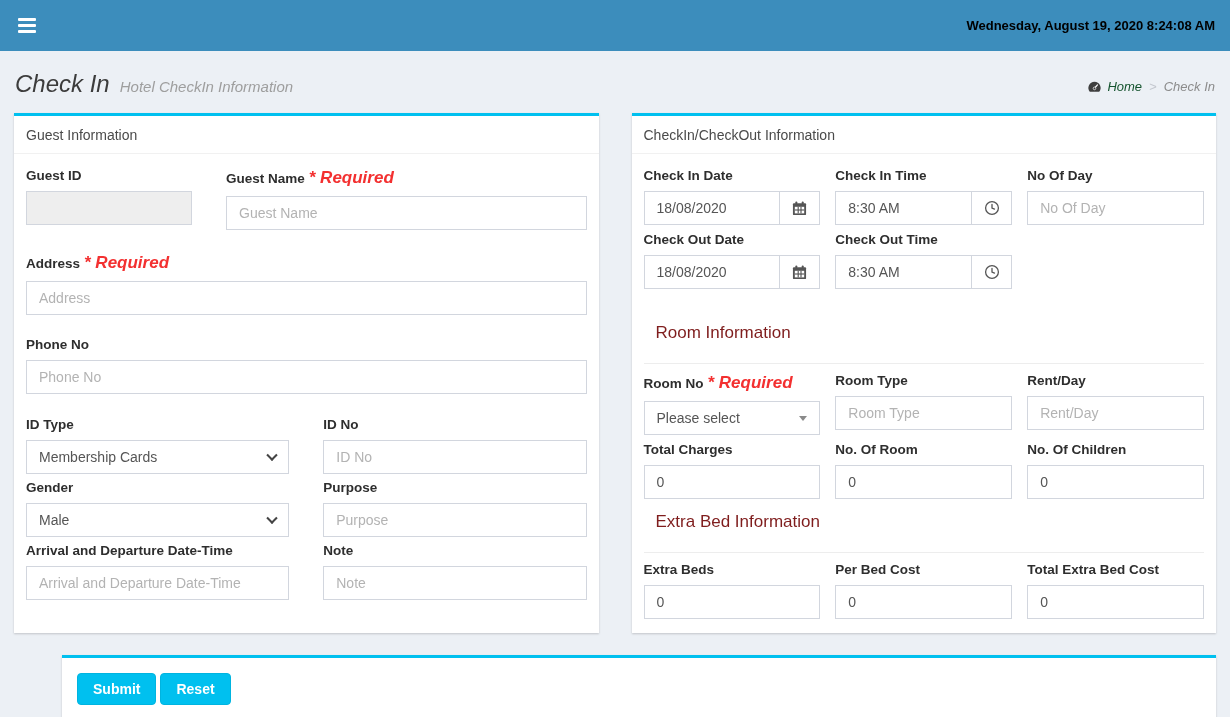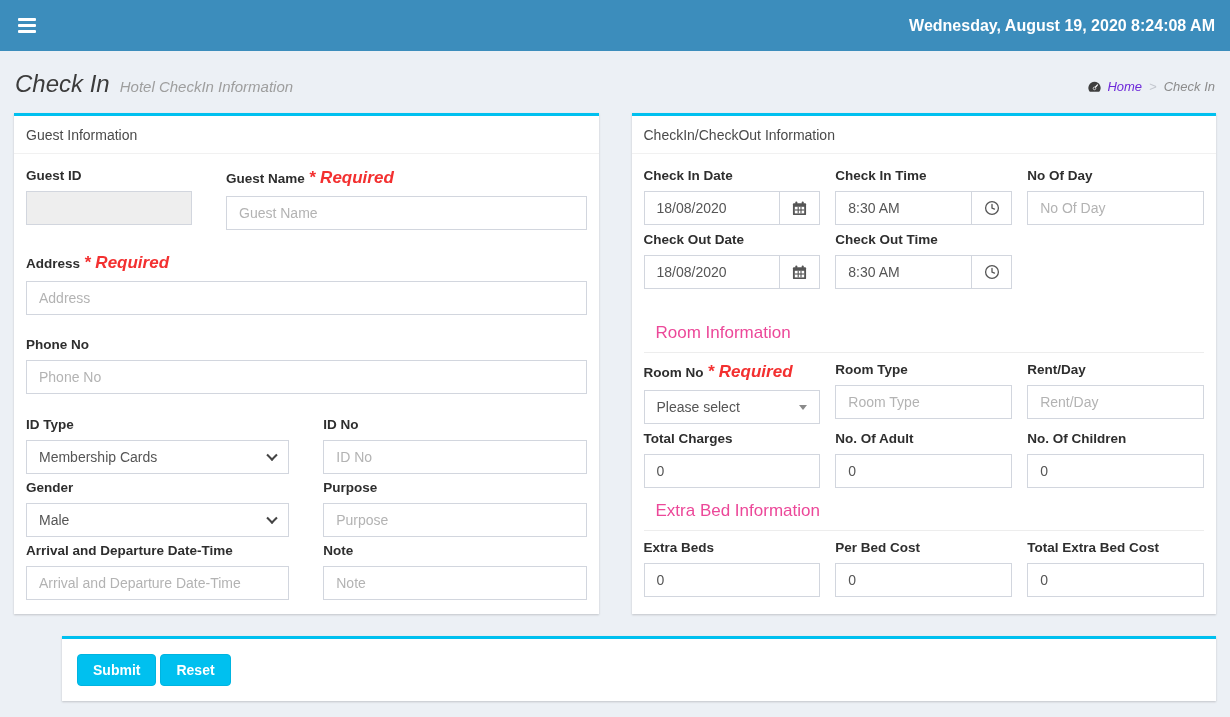--- a/index.html
+++ b/index.html
@@ -10,30 +10,30 @@
     font-family:"Liberation Sans", sans-serif;
   }
   
   .topbar {
     height:51px; background:#3c8dbc;
     display:flex; align-items:center; justify-content:space-between;
     padding:0 15px;
   }
   .hamburger { display:flex; flex-direction:column; gap:3px; cursor:pointer; padding:5px 3px; }
   .hamburger span { width:18px; height:3px; background:#fff; border-radius:1px; }
-  .topbar-date { color:#ffffff; font-weight:bold; font-size:16px; }
+  .topbar-date { color:#000000; font-weight:bold; font-size:13px; }
 
   
   .content { padding:0 14px; }
   .page-head { display:flex; justify-content:space-between; align-items:flex-end; margin:19px 1px 15px;font-style:italic; }
   .title-wrap { display:flex; align-items:baseline; gap:10px; }
   .page-title { font-size:24px; font-weight:normal; color:#3c3c3c; margin:0; }
   .page-subtitle { font-size:15px; color:#9e9e9e; }
   .breadcrumb { display:flex; align-items:center; gap:7px; font-size:13px; padding-bottom:4px; }
-  .crumb-home { display:flex; align-items:center; gap:5px; color:#6d28d9; cursor:pointer; }
+  .crumb-home { display:flex; align-items:center; gap:5px; color:#14532d; cursor:pointer; }
   .crumb-sep { color:#c3c7ce; }
   .crumb-current { color:#8c8c8c; }
 
   
   .panels { display:flex; gap:33px; align-items:stretch; }
   .panel {
     flex:1; background:#fff; border-top:3px solid #00c0ef;
     box-shadow:0 1px 2px rgba(0,0,0,0.18);
     display:flex; flex-direction:column;
   }
@@ -64,21 +64,21 @@
           transform:translateY(-72%) rotate(-45deg); pointer-events:none; }
   .tri { position:absolute; right:13px; top:50%; transform:translateY(-40%);
          width:0; height:0; border-left:4px solid transparent; border-right:4px solid transparent;
          border-top:5px solid #8a8a8a; pointer-events:none; }
 
   .igroup { display:flex; }
   .igroup .ctl { flex:1; min-width:0; }
   .addon { flex:0 0 40px; border:1px solid #d2d6de; border-left:none; background:#fff;
            display:flex; align-items:center; justify-content:center; cursor:pointer; }
 
-  .section-title { font-size:17px; color:#ec4899; padding:0 0 9px 12px;
+  .section-title { font-size:17px; color:#7f1d1d; padding:0 0 20px 12px;
                    border-bottom:1px solid #ededed; margin:10px 0 9px; }
   .mt-room { margin-top:34px; }
   .mt-extra { margin-top:13px; }
 
   .mb23 { margin-bottom:23px; }
   .mb22 { margin-bottom:22px; }
   .mb7  { margin-bottom:7px; }
   .mb6  { margin-bottom:6px; }
 
   
@@ -293,21 +293,21 @@
             <input class="ctl" placeholder="Rent/Day" style="">
           </div>
         </div>
 
         <div class="frow3">
           <div class="fgroup">
             <label>Total Charges</label>
             <input class="ctl" value="0" style="">
           </div>
           <div class="fgroup">
-            <label>No. Of Adult</label>
+            <label>No. Of Room</label>
             <input class="ctl" value="0" style="">
           </div>
           <div class="fgroup">
             <label>No. Of Children</label>
             <input class="ctl" value="0" style="">
           </div>
         </div>
 
         <div class="section-title mt-extra">Extra Bed Information</div>
 

